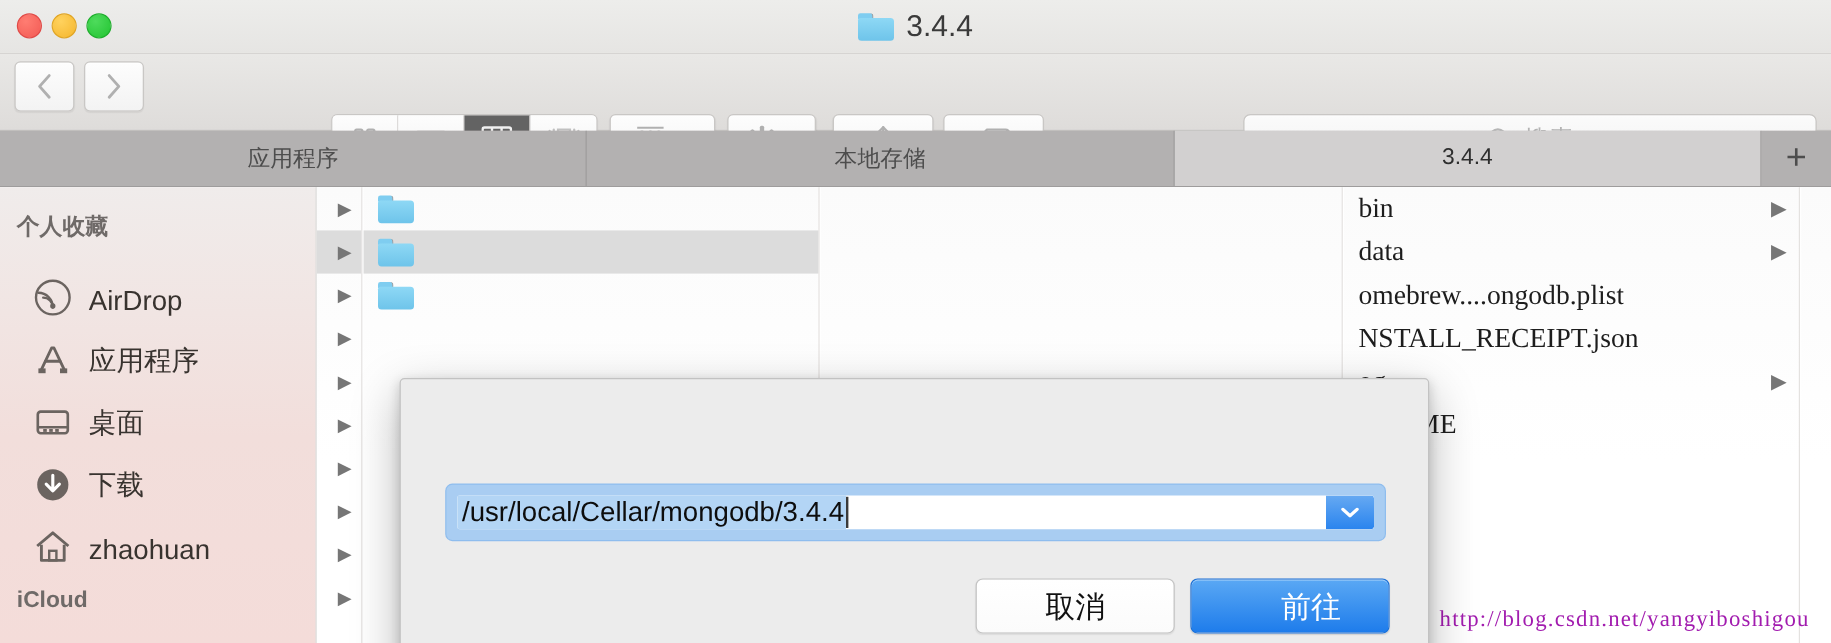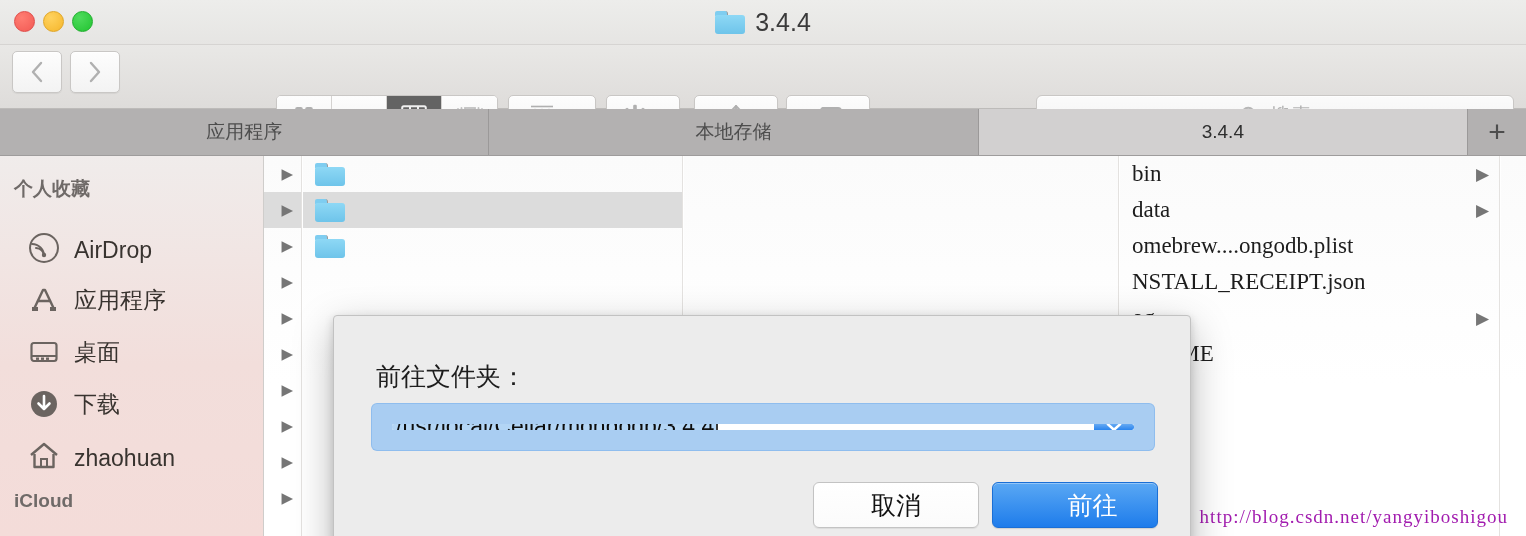--- a/index.html
+++ b/index.html
@@ -203,21 +203,21 @@
   }
   .dlg-label {
     position: absolute; left: 42px; top: 44px;
     font-size: 25px; color: #1d1d1d;
   }
   .field-wrap {
     position: absolute; left: 38px; top: 88px;
     width: 782px; height: 46px;
     border-radius: 5px;
     background: #a9cdf2;
-    padding: 20px;
+    padding: 9px;
     box-shadow: 0 0 0 1px #8fbdee;
   }
   .field {
     position: relative; width: 100%; height: 100%;
     background: #ffffff; border-radius: 2px;
     display: flex; align-items: center; overflow: hidden;
   }
   .field .val {
     font-size: 23px; color: #0d0d0d;
     background: #b3d5f5;
@@ -548,21 +548,20 @@
           <span class="disc"></span>
         </div>
       </div>
 
       <div class="colstrip" id="col-four"></div>
 
       <div class="watermark">http://blog.csdn.net/yangyiboshigou</div>
     </div>
 
     <div class="dialog">
-      <div class="dlg-label">前往文件夹：</div>
 
       <div class="field-wrap">
         <div class="field">
           <span class="val">/usr/local/Cellar/mongodb/3.4.4</span>
           <span class="caret"></span>
           <span class="dd">
             <svg width="18" height="12" viewBox="0 0 18 12">
               <path d="M3 3.4 L9 8.8 L15 3.4" fill="none" stroke="#ffffff" stroke-width="2.6" stroke-linecap="round" stroke-linejoin="round"></path>
             </svg>
           </span>

